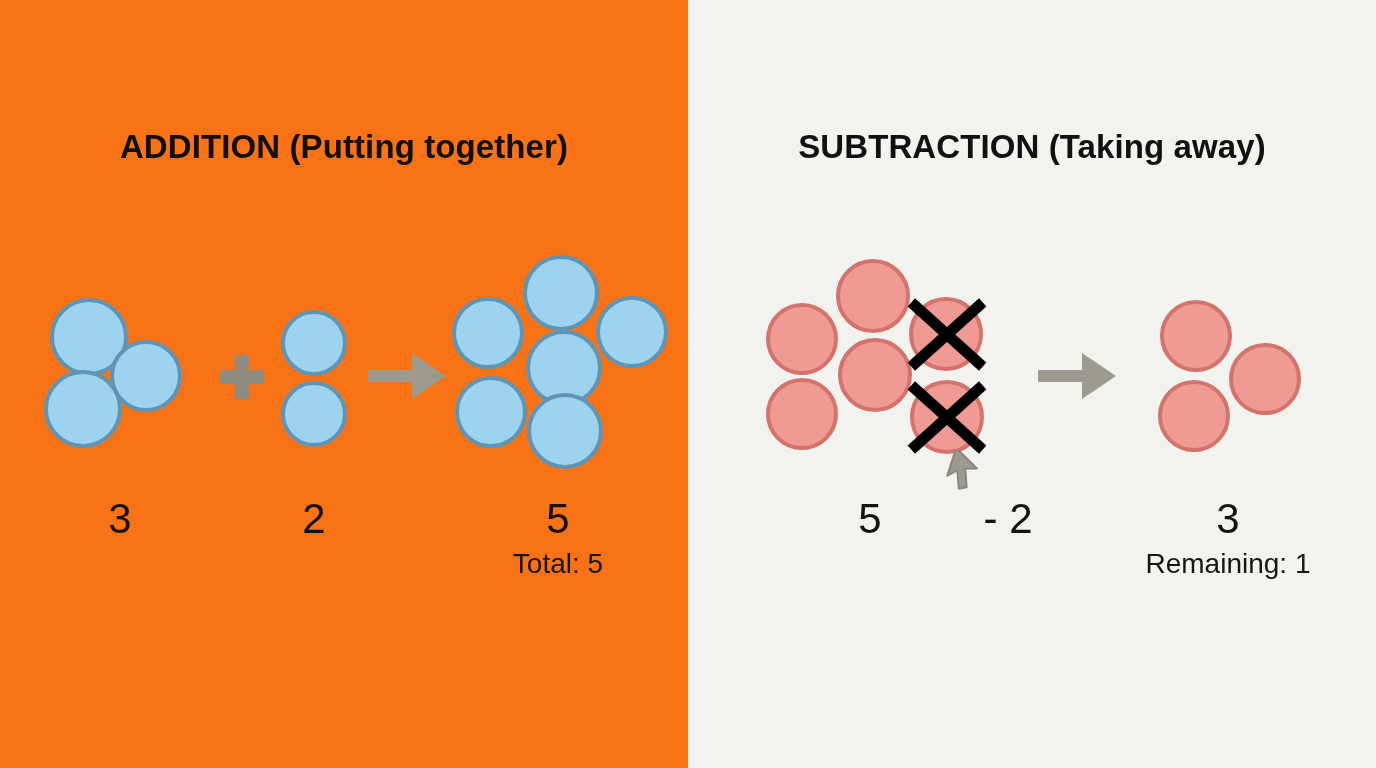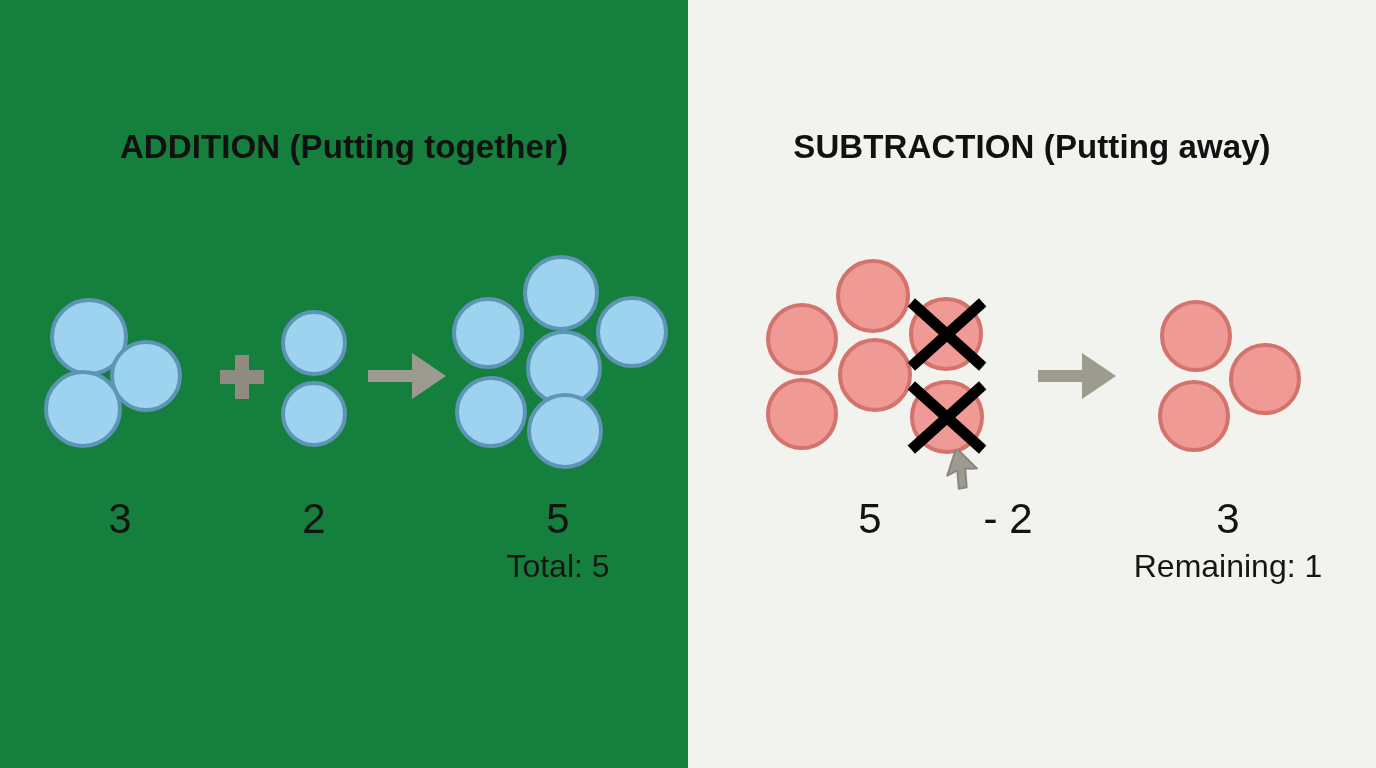--- a/index.html
+++ b/index.html
@@ -18,21 +18,21 @@
     background: #f2f2ee;
   }
   .panel {
     position: absolute;
     top: 0;
     height: 768px;
   }
   #panel-addition {
     left: 0;
     width: 688px;
-    background: #15803d;
+    background: #f97316;
   }
   #panel-subtraction {
     left: 688px;
     width: 688px;
     background: #f2f2ee;
   }
   .panel-title {
     position: absolute;
     top: 128px;
     width: 100%;
@@ -117,37 +117,37 @@
   }
   .number {
     position: absolute;
     font-size: 42px;
     color: #121212;
     text-align: center;
     white-space: nowrap;
   }
   .caption {
     position: absolute;
-    font-size: 32px;
+    font-size: 28px;
     color: #161616;
     text-align: center;
     white-space: nowrap;
   }
 </style>
 </head>
 <body>
 
 <div id="stage">
 
   <div class="panel" id="panel-addition">
     <div class="panel-title">ADDITION (Putting together)</div>
   </div>
 
   <div class="panel" id="panel-subtraction">
-    <div class="panel-title">SUBTRACTION (Putting away)</div>
+    <div class="panel-title">SUBTRACTION (Taking away)</div>
   </div>
 
   <div class="token blue" style="left:50px;top:298px;width:78px;height:78px;"></div>
   <div class="token blue" style="left:110px;top:340px;width:72px;height:72px;"></div>
   <div class="token blue" style="left:44px;top:370px;width:78px;height:78px;"></div>
 
   <div class="plus-sign" style="left:220px;top:355px;">
     <i class="h"></i>
       <i class="v"></i>
   </div>

